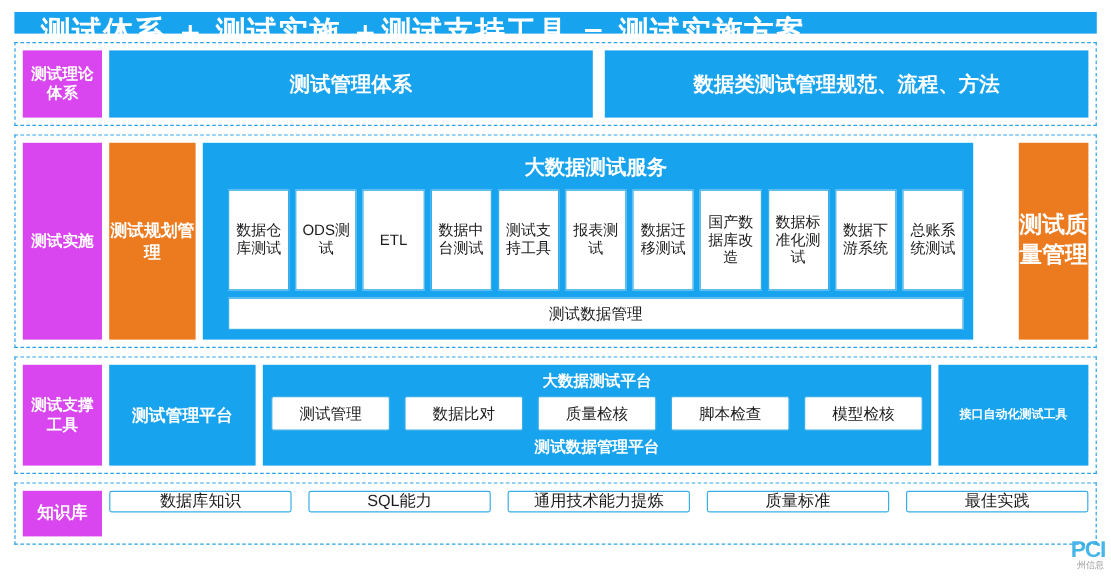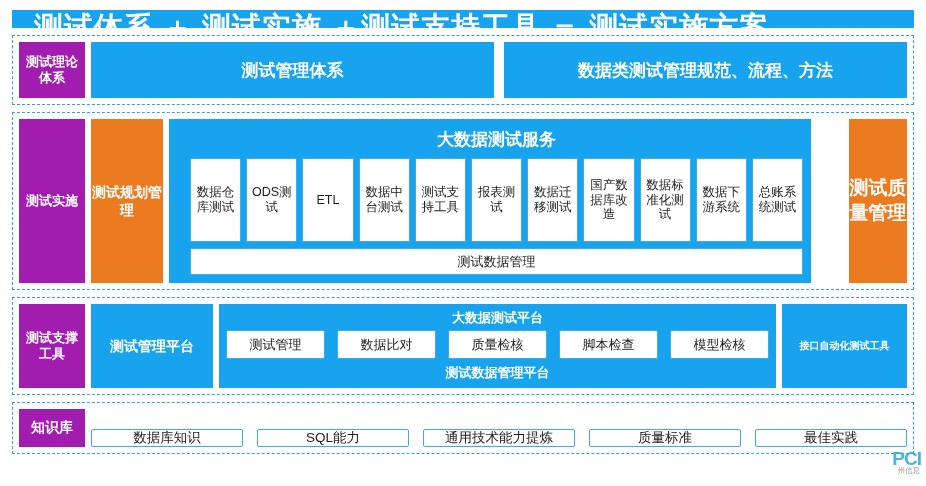--- a/index.html
+++ b/index.html
@@ -22,21 +22,21 @@
     padding: 10px 12px 6px 12px;
     display: flex;
     flex-direction: column;
     gap: 7px;
   }
 
   
   .title-bar {
     background: #17a3ee;
     color: #ffffff;
-    font-size: 29px;
+    font-size: 25px;
     font-weight: bold;
     height: 18px;
     line-height: 34px;
     padding-left: 22px;
     letter-spacing: 1px;
     flex: 0 0 auto;
   }
 
   
   .band {
@@ -44,21 +44,21 @@
     display: flex;
     align-items: stretch;
     padding: 6px;
     box-sizing: border-box;
     gap: 6px;
   }
 
   
   .stub {
     flex: 0 0 66px;
-    background: #a21caf;
+    background: #d946ef;
     color: #fff;
     font-size: 13px;
     font-weight: bold;
     display: flex;
     align-items: center;
     justify-content: center;
     text-align: center;
     line-height: 1.25;
     box-sizing: border-box;
     padding: 2px;
@@ -211,21 +211,21 @@
     text-align: center;
     padding: 5px 0 2px 0;
   }
 
   
   .row-kb { flex: 0 0 52px; }
   .row-kb .content {
     flex: 1 1 auto;
     display: flex;
     gap: 14px;
-    align-items: flex-end;
+    align-items: flex-start;
   }
   .row-kb .content .white-box {
     flex: 1 1 0;
     font-size: 13.5px;
     border-radius: 2px;
     line-height: 1.18;
   }
   .row-kb .stub { font-size: 14px; }
 
   

